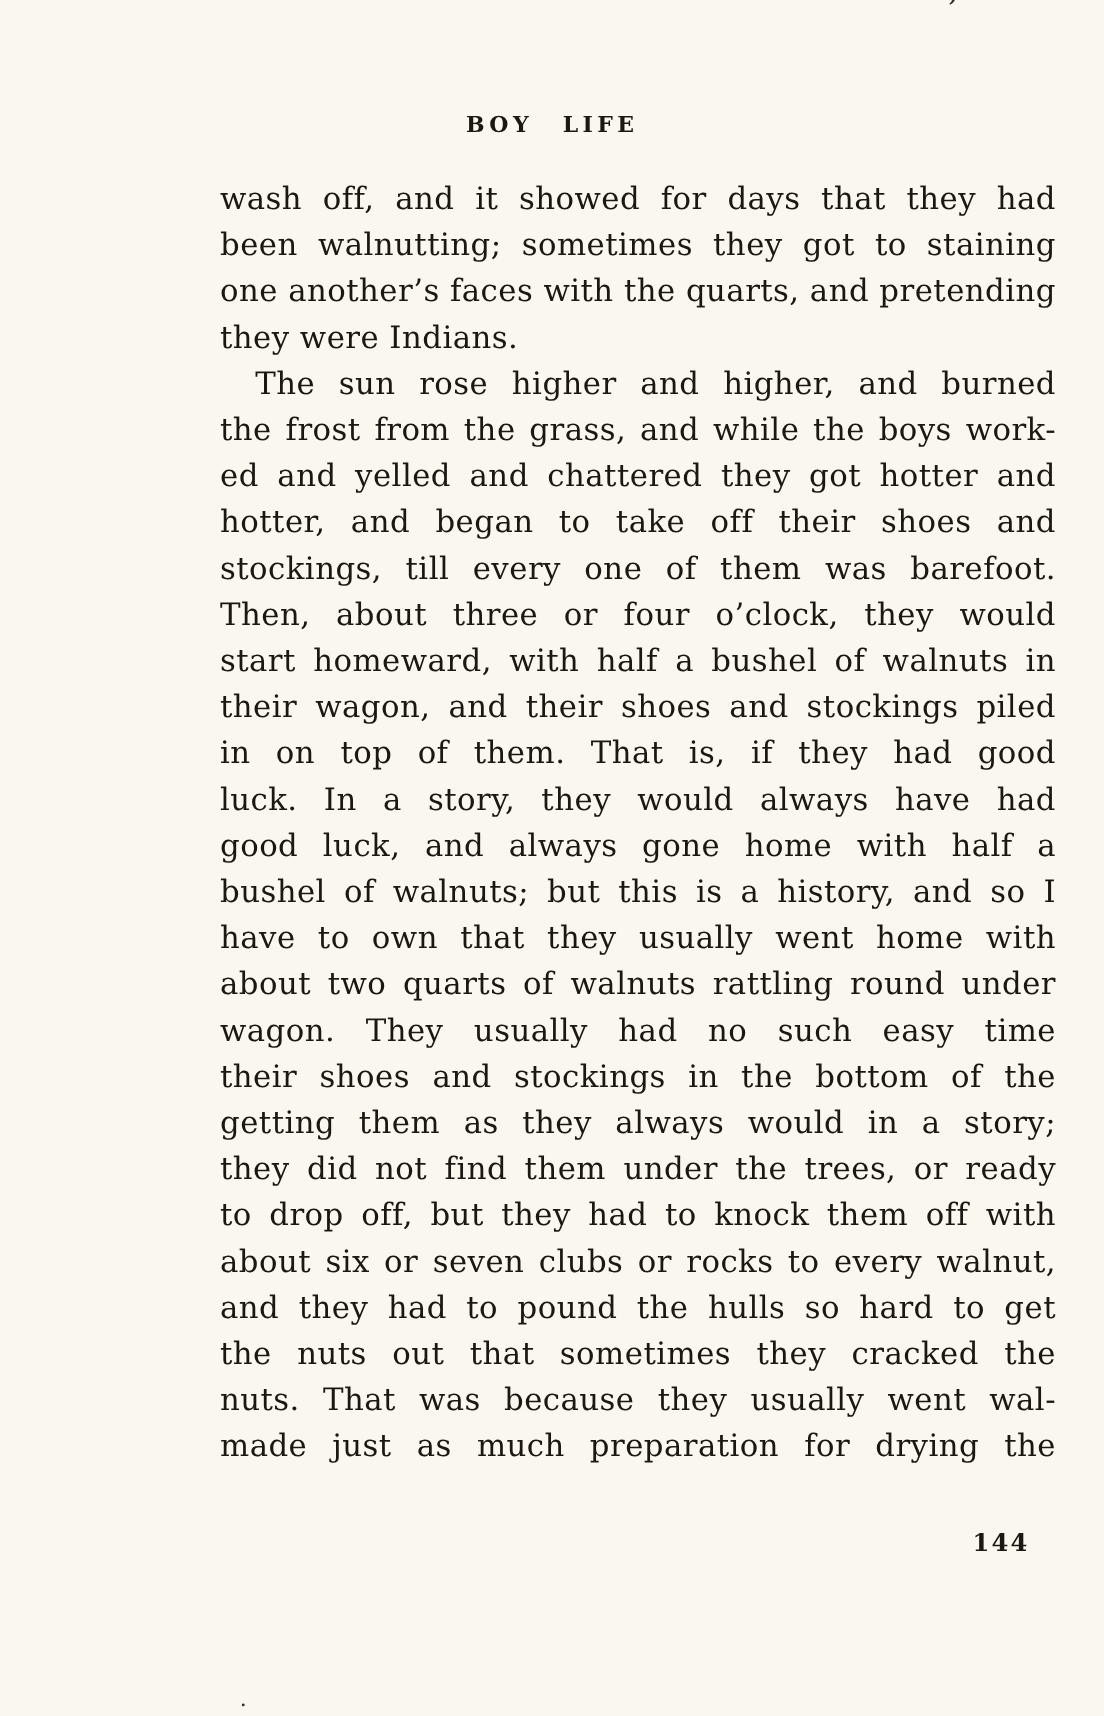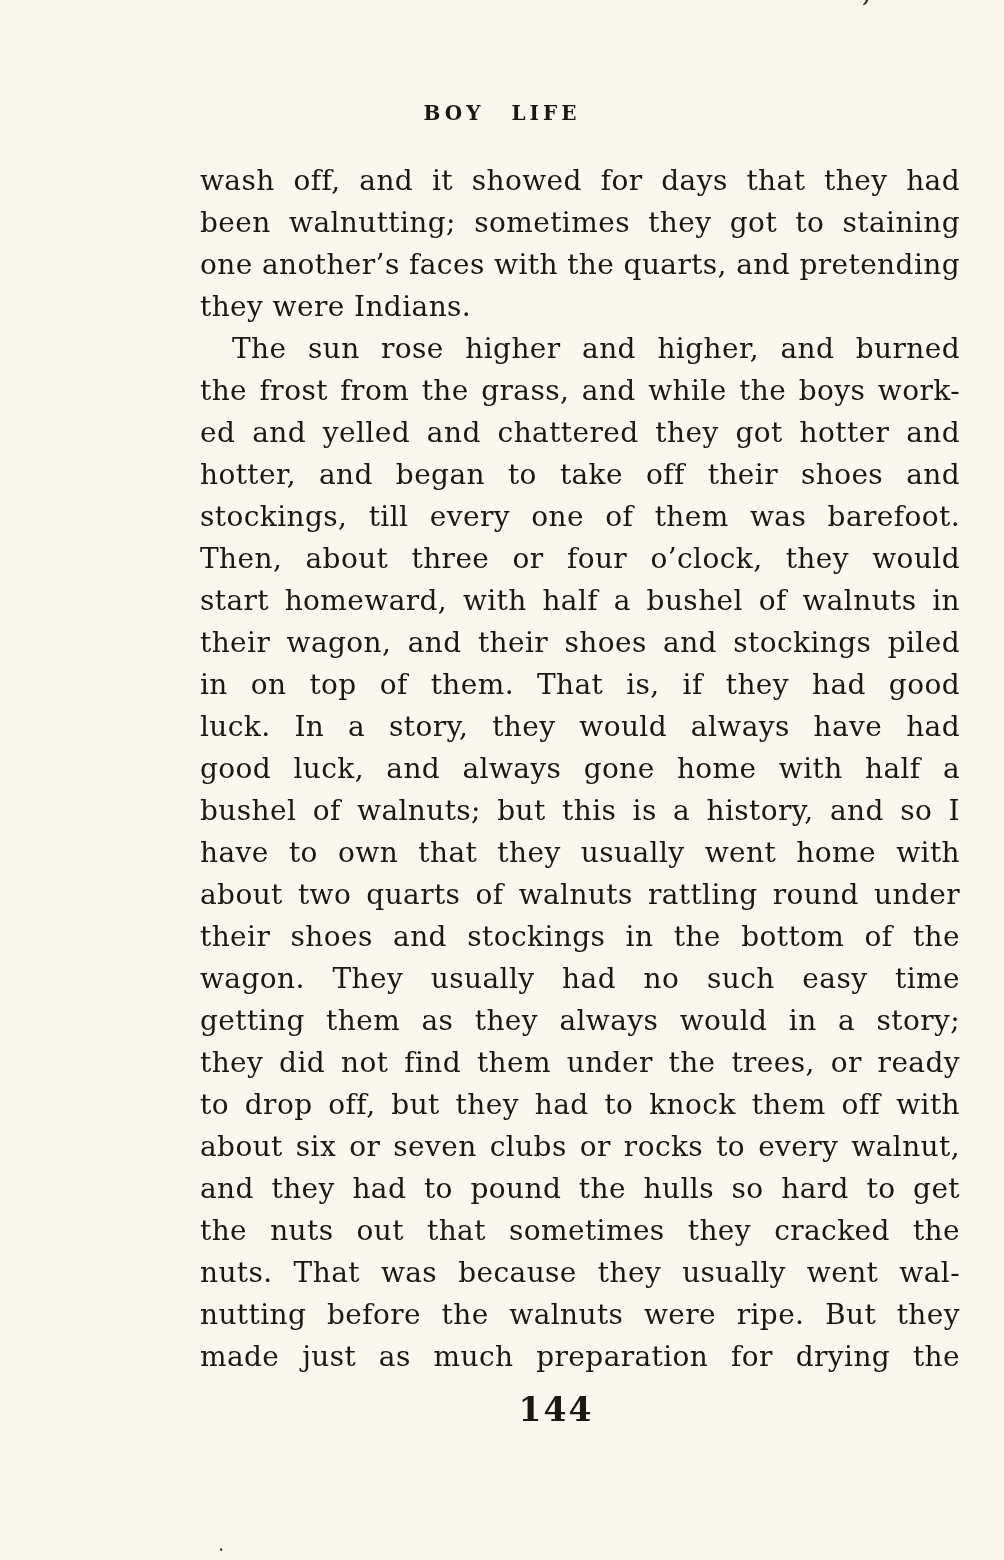--- a/index.html
+++ b/index.html
@@ -51,22 +51,22 @@
     text-align-last: left;
   }
   .line.indent-first {
     text-indent: 32px;
   }
   .page-number {
     position: absolute;
     top: 1390px;
     left: 176px;
     width: 760px;
-    text-align: center;
-    font-size: 33px;
+    text-align: right;
+    font-size: 22px;
     font-weight: bold;
     letter-spacing: 2px;
   }
   .artifact-top-right {
     position: absolute;
     top: -6px;
     left: 860px;
     font-size: 26px;
     color: #3a352c;
     transform: rotate(12deg);
@@ -100,30 +100,29 @@
       <div class="line">stockings, till every one of them was barefoot.</div>
       <div class="line">Then, about three or four o’clock, they would</div>
       <div class="line">start homeward, with half a bushel of walnuts in</div>
       <div class="line">their wagon, and their shoes and stockings piled</div>
       <div class="line">in on top of them.  That is, if they had good</div>
       <div class="line">luck.  In a story, they would always have had</div>
       <div class="line">good luck, and always gone home with half a</div>
       <div class="line">bushel of walnuts; but this is a history, and so I</div>
       <div class="line">have to own that they usually went home with</div>
       <div class="line">about two quarts of walnuts rattling round under</div>
+      <div class="line">wagon.  They usually had no such easy time</div>
       <div class="line">their shoes and stockings in the bottom of the</div>
-      <div class="line">wagon.  They usually had no such easy time</div>
       <div class="line">getting them as they always would in a story;</div>
       <div class="line">they did not find them under the trees, or ready</div>
       <div class="line">to drop off, but they had to knock them off with</div>
       <div class="line">about six or seven clubs or rocks to every walnut,</div>
       <div class="line">and they had to pound the hulls so hard to get</div>
       <div class="line">the nuts out that sometimes they cracked the</div>
       <div class="line">nuts.  That was because they usually went wal-</div>
-      <div class="line">nutting before the walnuts were ripe.  But they</div>
       <div class="line">made just as much preparation for drying the</div>
     </div>
 
   <div class="page-number">144</div>
 
   <div class="artifact-bottom-left">.</div>
 
 </div>
 
 </body></html>

